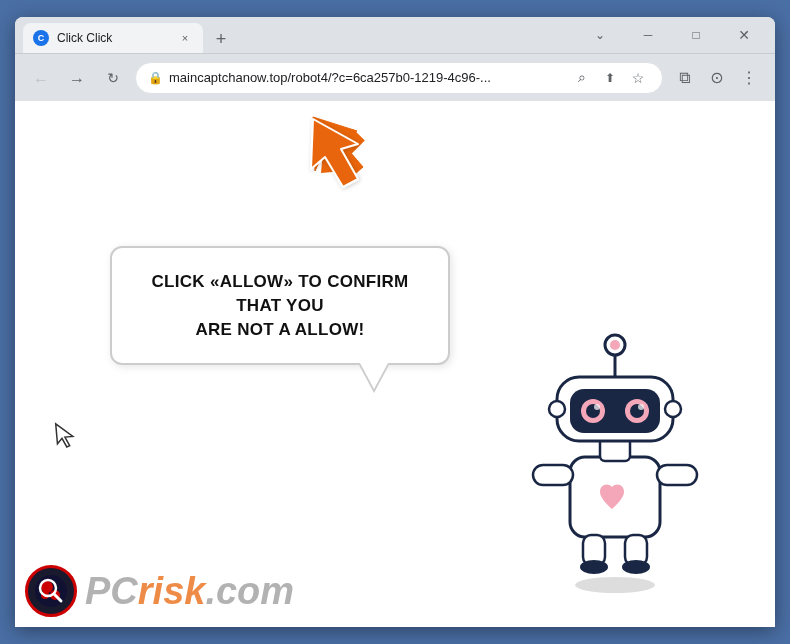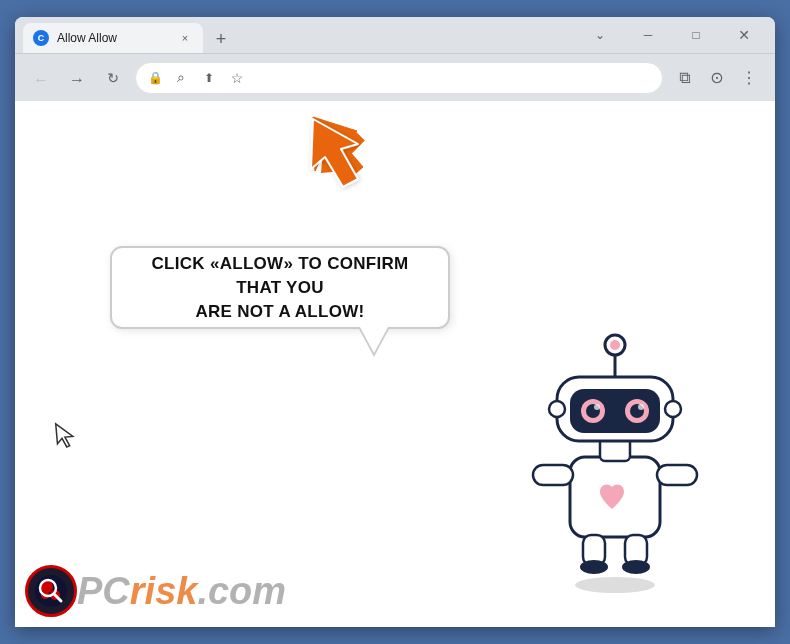--- a/index.html
+++ b/index.html
@@ -212,21 +212,21 @@
       height: 0;
     }
     .arrow-shape {
       width: 80px;
       height: 80px;
     }
     .speech-bubble {
       background: white;
       border: 2px solid #ccc;
       border-radius: 12px;
-      padding: 4px 28px;
+      padding: 22px 28px;
       max-width: 340px;
       position: relative;
       box-shadow: 2px 2px 8px rgba(0,0,0,0.1);
     }
     .speech-bubble::after {
       content: '';
       position: absolute;
       bottom: -26px;
       right: 60px;
       width: 0;
@@ -271,20 +271,21 @@
       color: #333;
       transform: rotate(-5deg);
     }
     
     .pcrisk-watermark {
       position: absolute;
       bottom: 10px;
       left: 10px;
       display: flex;
       align-items: center;
+      gap: 8px;
     }
     .pcrisk-logo-circle {
       width: 52px;
       height: 52px;
       border-radius: 50%;
       background: #1a1a2e;
       display: flex;
       align-items: center;
       justify-content: center;
       font-size: 24px;
@@ -298,21 +299,21 @@
 <body>
 
 <div class="browser-window">
 
   <div class="title-bar">
     <div class="tab-area">
       <div class="tab">
         <div class="tab-favicon">
           <span style="font-size:9px; font-weight:bold;">C</span>
         </div>
-        <span class="tab-title">Allow Allow</span>
+        <span class="tab-title">Click Click</span>
         <span class="tab-close">×</span>
       </div>
       <div class="new-tab-btn">+</div>
     </div>
     <div class="window-controls">
       <div class="win-btn">
         <span>⌄</span>
       </div>
       <div class="win-btn">
         <span>─</span>
@@ -331,20 +332,21 @@
       <span>←</span>
     </div>
     <div class="nav-btn">
       <span>→</span>
     </div>
     <div class="refresh-btn">
       <span>↻</span>
     </div>
     <div class="url-bar">
       <span class="lock-icon">🔒</span>
+      <span class="url-text">maincaptchanow.top/robot4/?c=6ca257b0-1219-4c96-...</span>
       <div class="url-icons">
         <div class="url-icon-btn">
           <span>⌕</span>
         </div>
         <div class="url-icon-btn">
           <span style="font-size:12px;">⬆</span>
         </div>
         <div class="url-icon-btn">
           <span>☆</span>
         </div>

